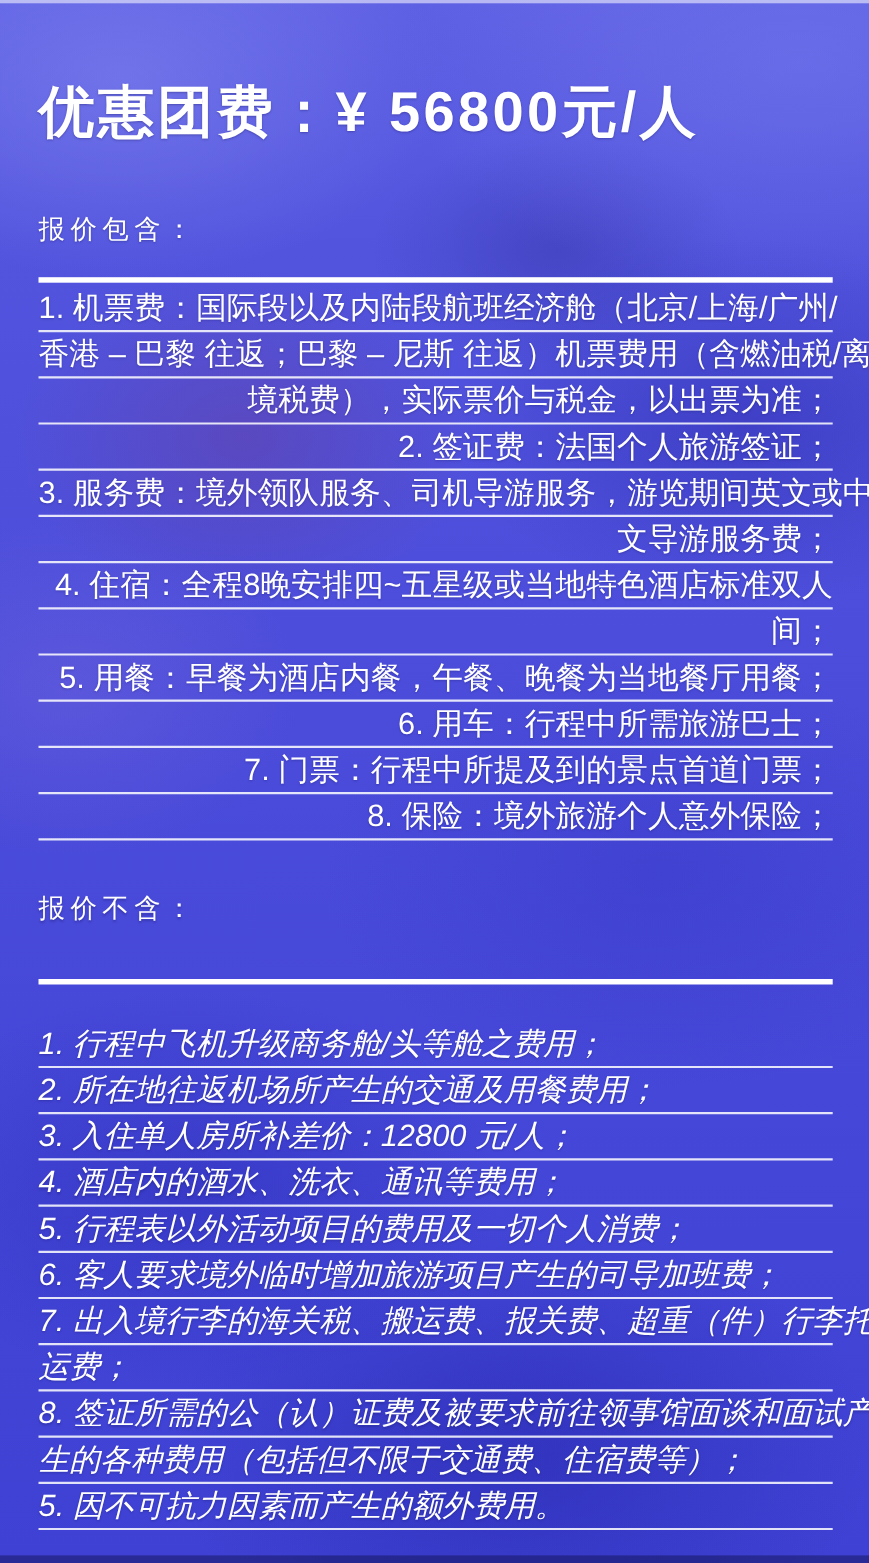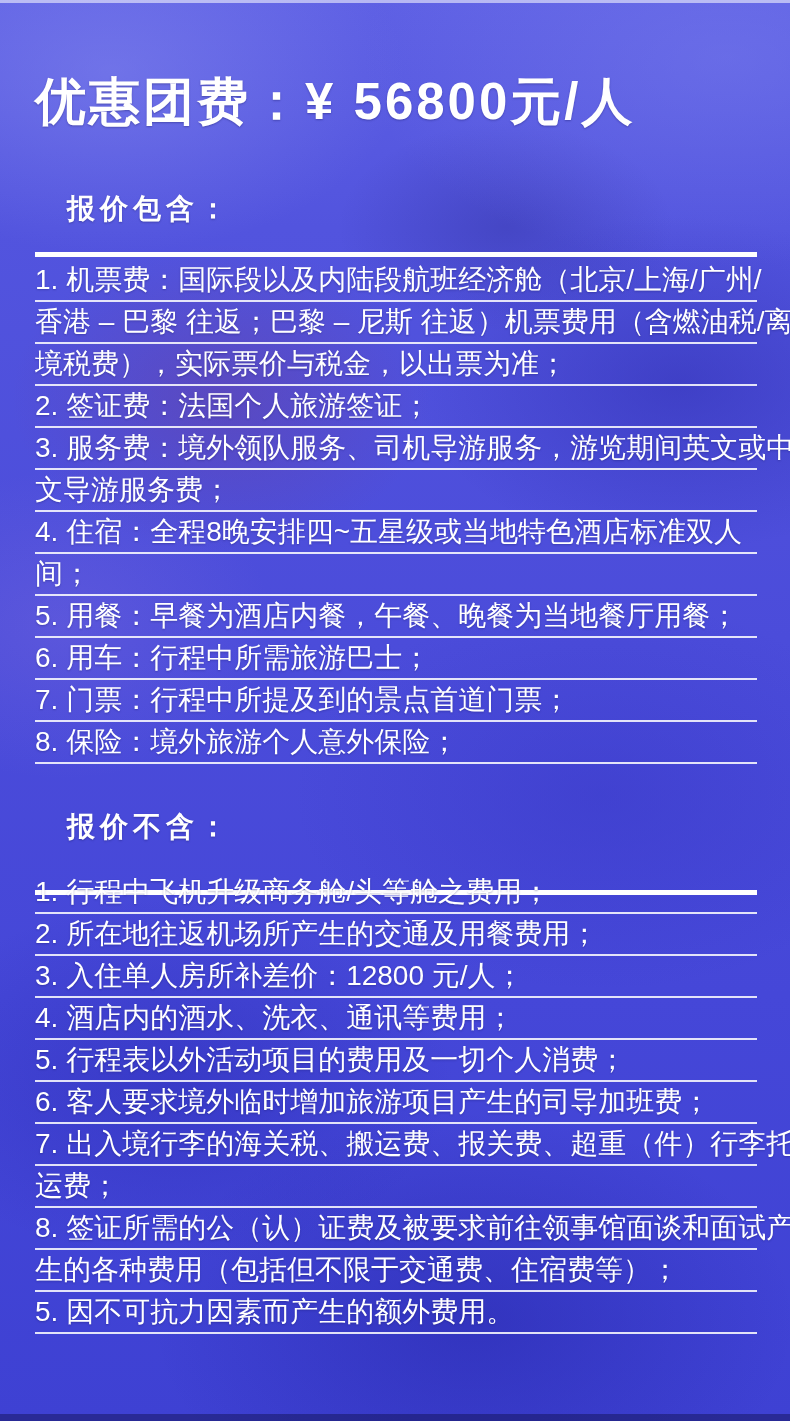--- a/index.html
+++ b/index.html
@@ -31,38 +31,37 @@
     background: rgba(15,15,75,.45);
   }
   .page-title {
     position: absolute; left: 35px; top: 72px;
     font-size: 51px; font-weight: 700; letter-spacing: 3px;
     line-height: 60px; white-space: nowrap;
     text-shadow: 0 1px 2px rgba(20,20,90,.35);
   }
   .section-heading {
     position: absolute; left: 35px;
-    font-size: 28px; font-weight: 700; letter-spacing: 5px;
+    font-size: 24px; font-weight: 400; letter-spacing: 5px;
     line-height: 46px; white-space: nowrap;
     text-shadow: 0 1px 2px rgba(20,20,90,.35);
-    margin-left: 32px;
   }
   .heading-included { top: 186px; }
   .heading-excluded { top: 804px; }
   .rule {
     position: absolute; left: 35px; width: 722px; height: 5px;
     background: #ffffff;
   }
   .rule-included { top: 252px; }
   .rule-excluded { top: 890px; }
   .list {
     position: absolute; left: 35px; width: 722px;
   }
-  .list-included { top: 260px; }
-  .list-excluded { top: 872px; }
+  .list-included { top: 260px; text-align: right; }
+  .list-excluded { top: 929px; font-style: italic; }
   .row {
     box-sizing: border-box;
     height: 42px; line-height: 40px;
     border-bottom: 2px solid rgba(255,255,255,.85);
     font-size: 28px; font-weight: 400;
     white-space: nowrap; overflow: visible;
     text-shadow: 0 1px 2px rgba(20,20,90,.30);
   }
 </style>
 </head>

